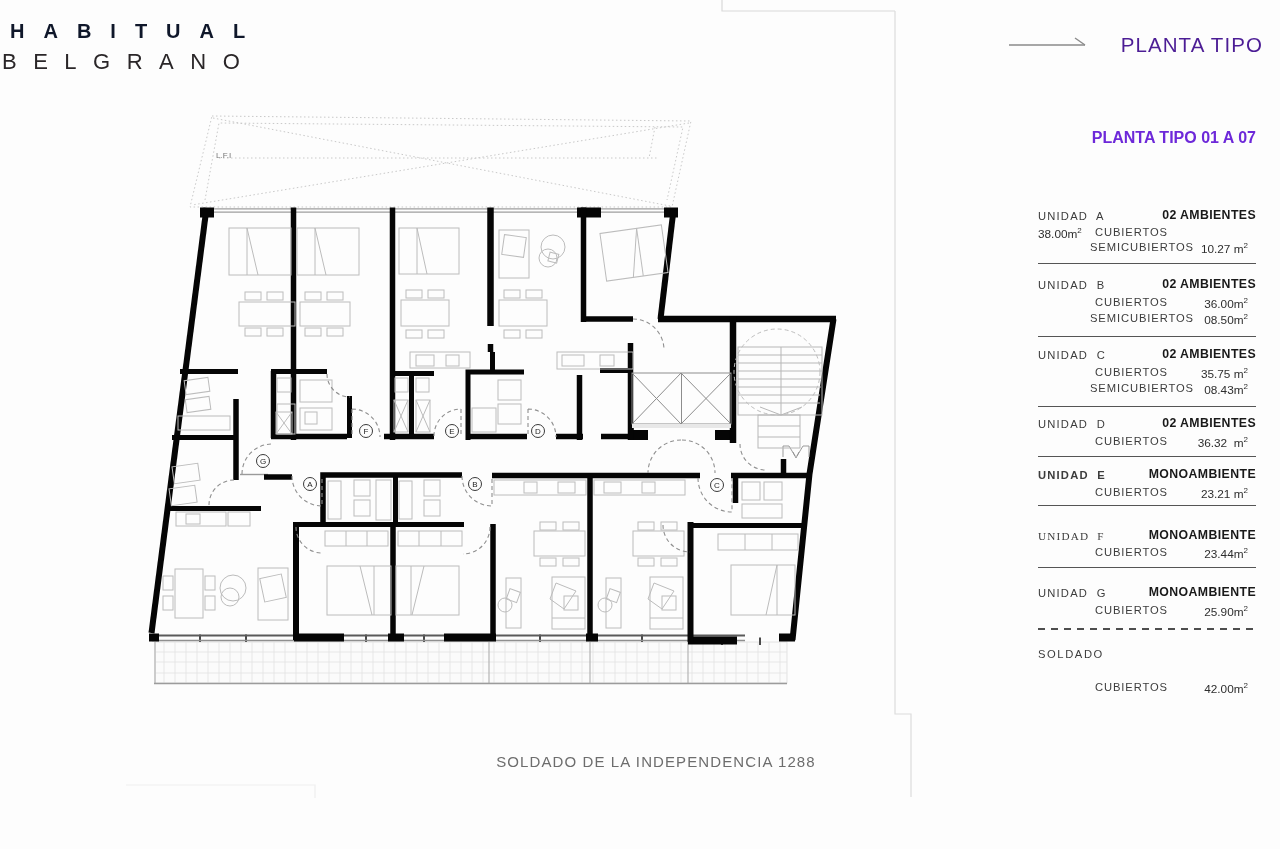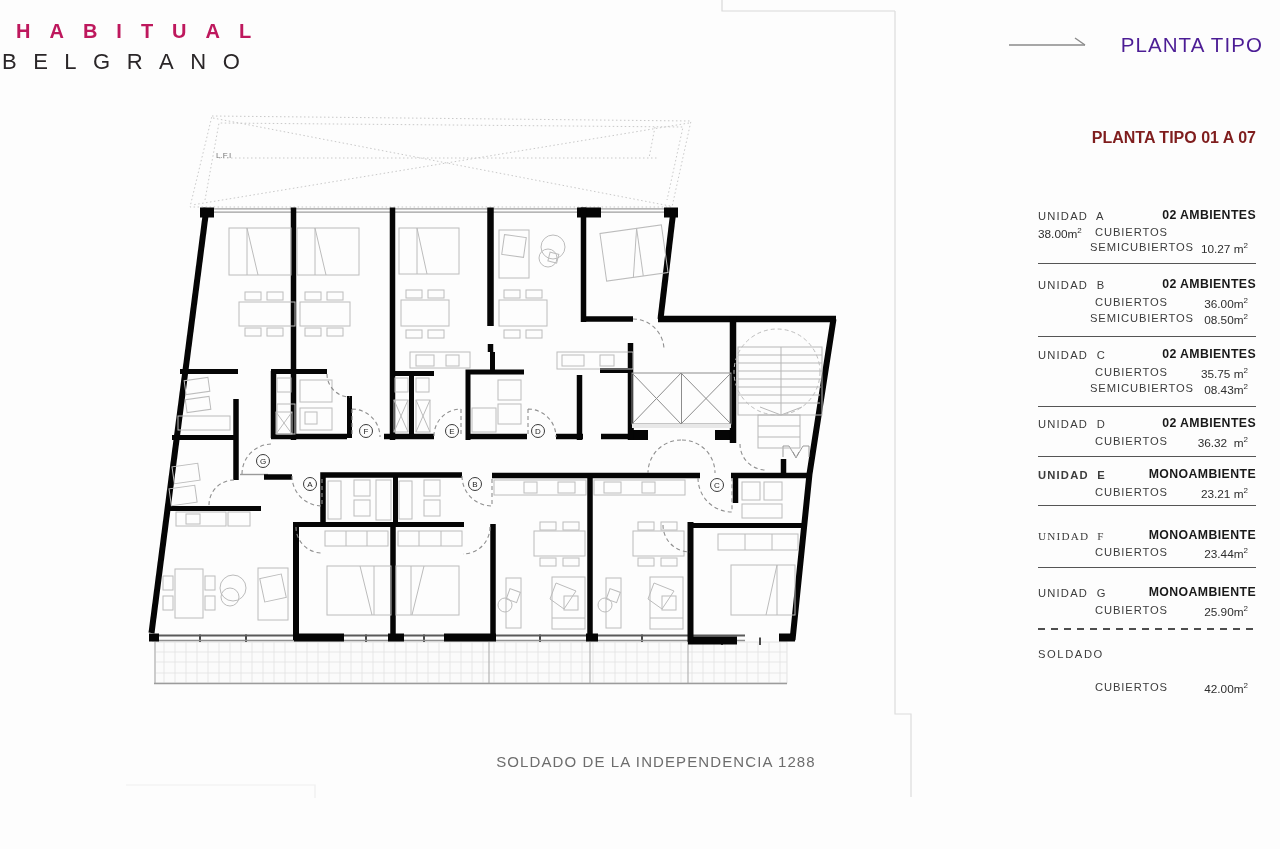--- a/index.html
+++ b/index.html
@@ -3,21 +3,21 @@
 <meta charset="utf-8">
 <style>
   html,body{margin:0;padding:0;}
   body{width:1280px;height:849px;position:relative;background:#fdfdfd;overflow:hidden;
        font-family:"Liberation Sans", sans-serif;}
   .abs{position:absolute;}
 </style>
 </head>
 <body>
 
-<div class="abs" style="left:16px;top:20px;font-size:20px;font-weight:bold;color:#be185d;letter-spacing:19px;white-space:nowrap;">HABITUAL</div>
+<div class="abs" style="left:10px;top:20px;font-size:20px;font-weight:bold;color:#0f172a;letter-spacing:19px;white-space:nowrap;">HABITUAL</div>
 
 <div class="abs" style="left:2px;top:49px;font-size:22px;font-weight:normal;color:#2a2628;letter-spacing:16.5px;white-space:nowrap;">BELGRANO</div>
 
 <svg class="abs" style="left:0;top:0;" width="1280" height="849" viewBox="0 0 1280 849">
 
   <polyline points="722,0 722,11 895,11" fill="none" stroke="#d9d9d9" stroke-width="1.2"></polyline>
 
   <polyline points="895,11 895,714 911,714 911,797" fill="none" stroke="#dcdcdc" stroke-width="1.2"></polyline>
 
   <polyline points="126,785 315,785 315,798" fill="none" stroke="#efefef" stroke-width="1.2"></polyline>
@@ -616,21 +616,21 @@
 
 <div class="abs" style="left:0;top:753px;width:1312px;text-align:center;font-size:15px;color:#6d6d6d;letter-spacing:1.1px;">SOLDADO DE LA INDEPENDENCIA 1288</div>
 
 <svg class="abs" style="left:1000px;top:34px;" width="100" height="22" viewBox="0 0 100 22">
   <line x1="9" y1="11" x2="85" y2="11" stroke="#8a8a8a" stroke-width="1.4"></line>
   <line x1="75" y1="4" x2="85" y2="11" stroke="#8a8a8a" stroke-width="1.4"></line>
 </svg>
 
 <div class="abs" style="left:963px;top:33px;width:300px;text-align:right;font-size:20.5px;color:#4c1d95;letter-spacing:1.1px;">PLANTA TIPO</div>
 
-<div class="abs" style="left:956px;top:129px;width:300px;text-align:right;font-size:16px;font-weight:600;color:#7f1d1d;letter-spacing:0px;">PLANTA TIPO 01 A 07</div>
+<div class="abs" style="left:956px;top:129px;width:300px;text-align:right;font-size:16px;font-weight:600;color:#6d28d9;letter-spacing:0px;">PLANTA TIPO 01 A 07</div>
 
 <div class="abs" style="left:1038px;top:205px;width:218px;font-size:11.2px;color:#3c3c3c;">
 
   <div class="abs" style="left:0;top:5px;letter-spacing:1.2px;">UNIDAD&nbsp; A</div>
   <div class="abs" style="left:0;top:3px;width:218px;text-align:right;font-weight:bold;font-size:12.3px;color:#191919;letter-spacing:0.4px;">02 AMBIENTES</div>
   <div class="abs" style="left:57px;top:21px;letter-spacing:0.9px;">CUBIERTOS</div>
   <div class="abs" style="left:0;top:21px;width:210px;font-size:11.8px;color:#2e2e2e;">38.00m<sup style="font-size:8px;">2</sup></div>
   <div class="abs" style="left:52px;top:36px;letter-spacing:0.9px;">SEMICUBIERTOS</div>
   <div class="abs" style="left:0;top:36px;width:210px;text-align:right;font-size:11.8px;color:#2e2e2e;">10.27 m<sup style="font-size:8px;">2</sup></div>
   <div class="abs" style="left:0;top:58px;width:218px;border-top:1.5px solid #555;"></div>

